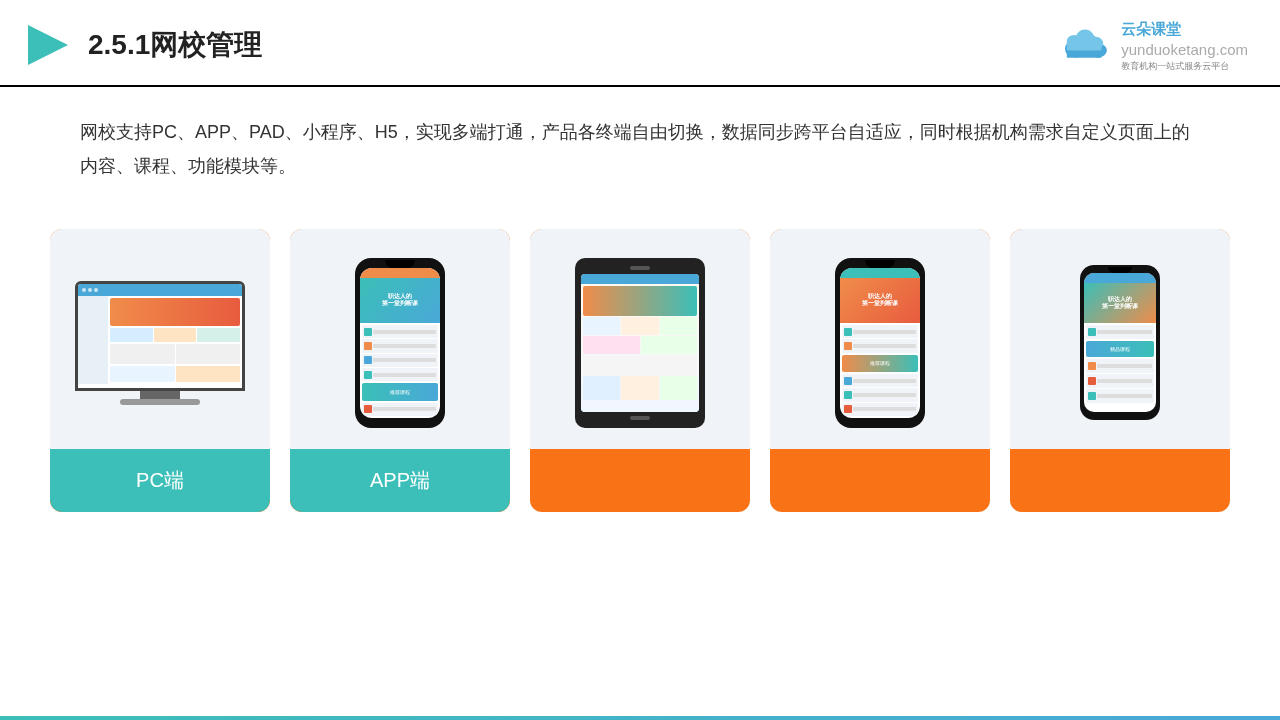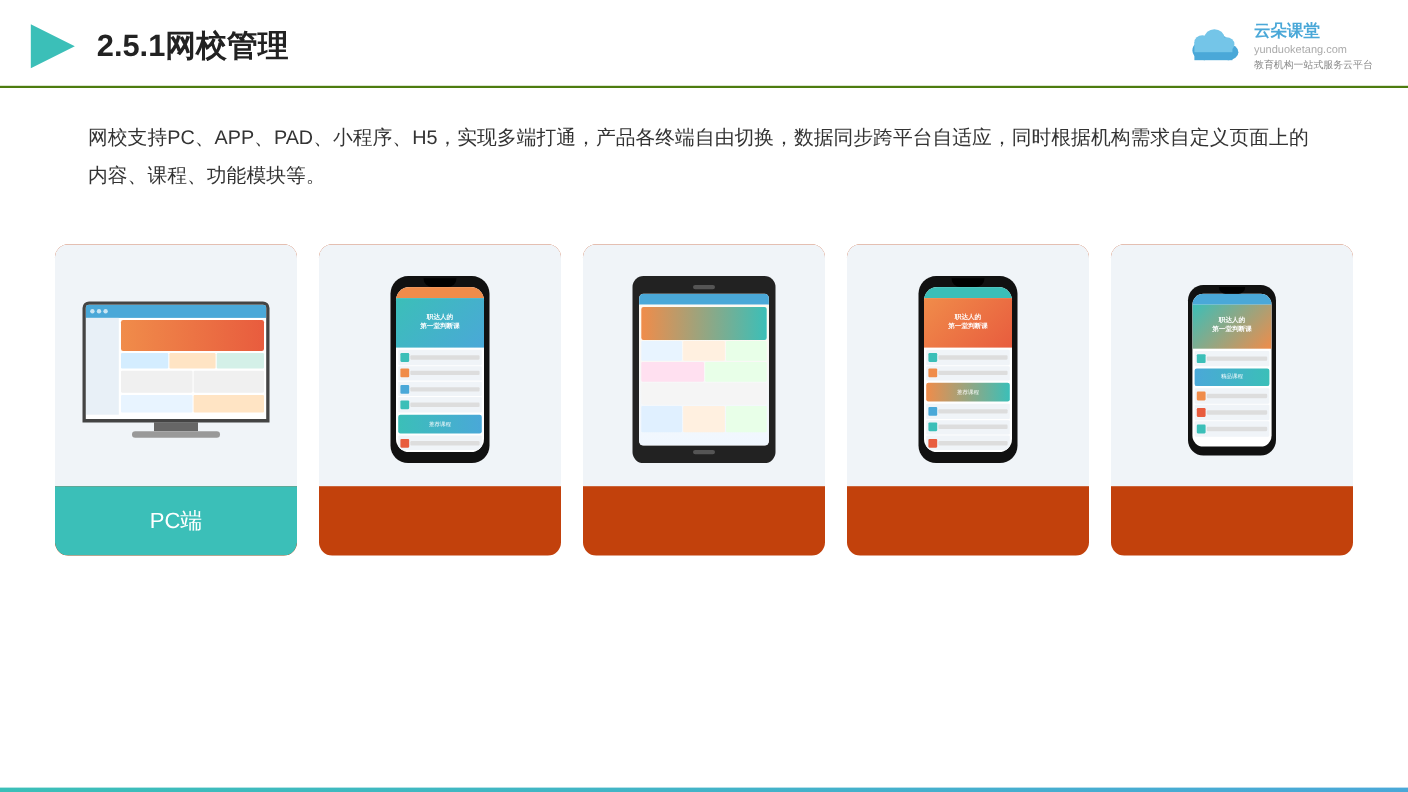--- a/index.html
+++ b/index.html
@@ -11,21 +11,21 @@
       overflow: hidden;
       position: relative;
     }
 
     
     .header {
       display: flex;
       align-items: center;
       justify-content: space-between;
       padding: 18px 32px 12px 24px;
-      border-bottom: 2px solid #4d7c0f;
+      border-bottom: 2px solid #000000;
     }
     .header-left {
       display: flex;
       align-items: center;
       gap: 16px;
     }
     .play-icon {
       width: 48px;
       height: 48px;
     }
@@ -53,21 +53,21 @@
     .logo-main {
       font-size: 15px;
       font-weight: bold;
       color: #4aa8d8;
     }
     .logo-sub {
       font-size: 9px;
       color: #888;
     }
     .logo-url {
-      font-size: 10px;
+      font-size: 15px;
       color: #aaa;
     }
 
     
     .description {
       padding: 28px 80px 0 80px;
       font-size: 18px;
       color: #333;
       line-height: 1.9;
     }
@@ -76,21 +76,21 @@
     .cards-section {
       display: flex;
       justify-content: center;
       gap: 20px;
       padding: 36px 48px 0 48px;
       margin-top: 10px;
     }
 
     .card {
       width: 220px;
-      background: #c2410c;
+      background: #f97316;
       border-radius: 12px;
       overflow: hidden;
       display: flex;
       flex-direction: column;
       align-items: center;
     }
 
     .card-image-area {
       width: 100%;
       height: 220px;
@@ -371,20 +371,21 @@
               </div>
               <div class="phone-item">
                   <div class="phone-item-dot" style="background:#e85c3e;"></div>
                   <div class="phone-item-bar"></div>
                 </div>
             </div>
           </div>
         </div>
       </div>
     </div>
+    <div class="card-label">APP端</div>
   </div>
 
   <div class="card">
     <div class="card-image-area">
       <div class="tablet-device">
         <div class="tablet-frame">
           <div class="tablet-btn-top"></div>
           <div class="tablet-screen">
             <div class="tablet-topbar"></div>
             <div class="tablet-content">

